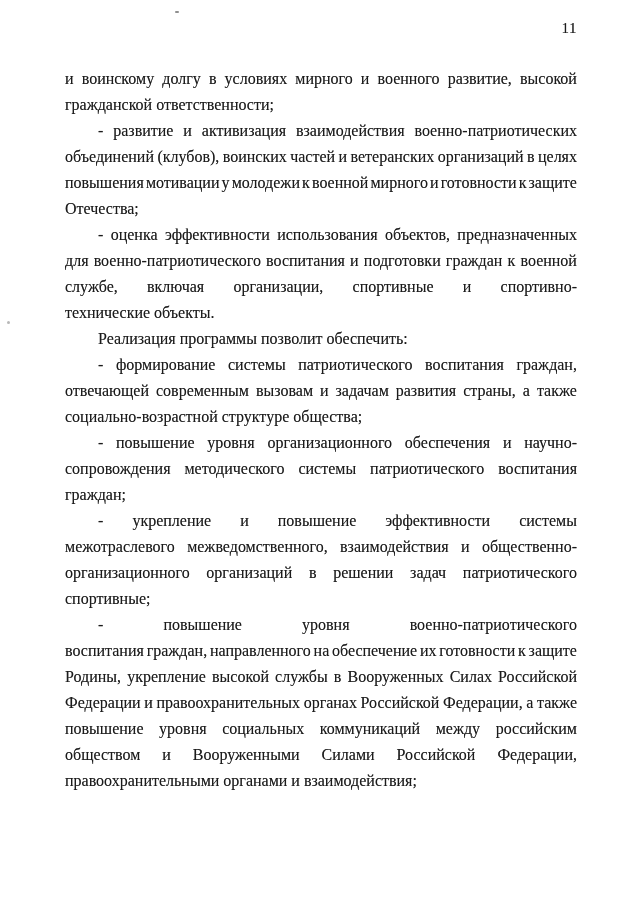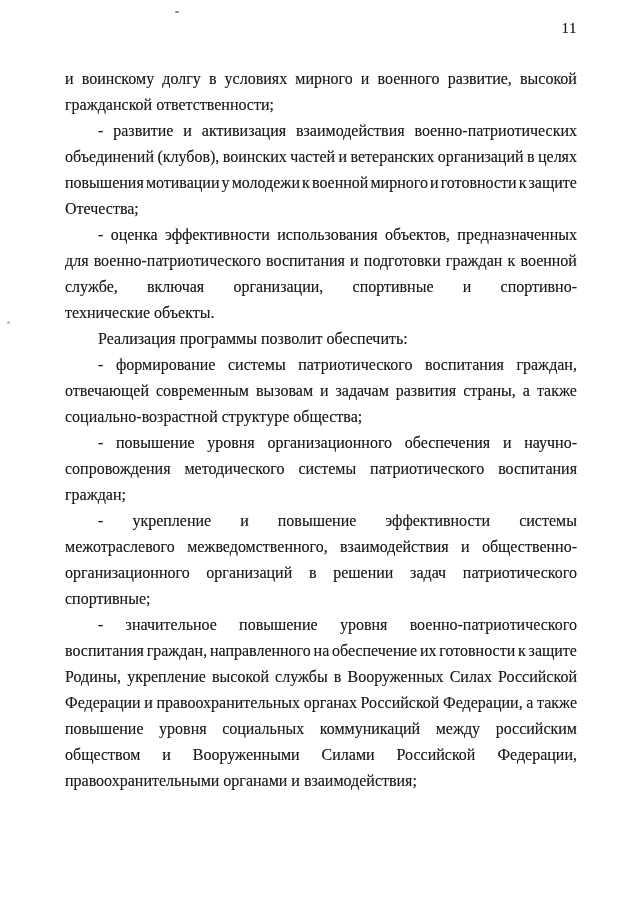--- a/index.html
+++ b/index.html
@@ -196,21 +196,20 @@
         <span>организационного</span>
         <span>организаций</span>
         <span>в</span>
         <span>решении</span>
         <span>задач</span>
         <span>патриотического</span>
       </div>
     <div class="ln">спортивные;</div>
     <div class="ln j ind">
         <span>-</span>
-        <span>значительное</span>
         <span>повышение</span>
         <span>уровня</span>
         <span>военно-патриотического</span>
       </div>
     <div class="ln j">
         <span>воспитания</span>
         <span>граждан,</span>
         <span>направленного</span>
         <span>на</span>
         <span>обеспечение</span>

